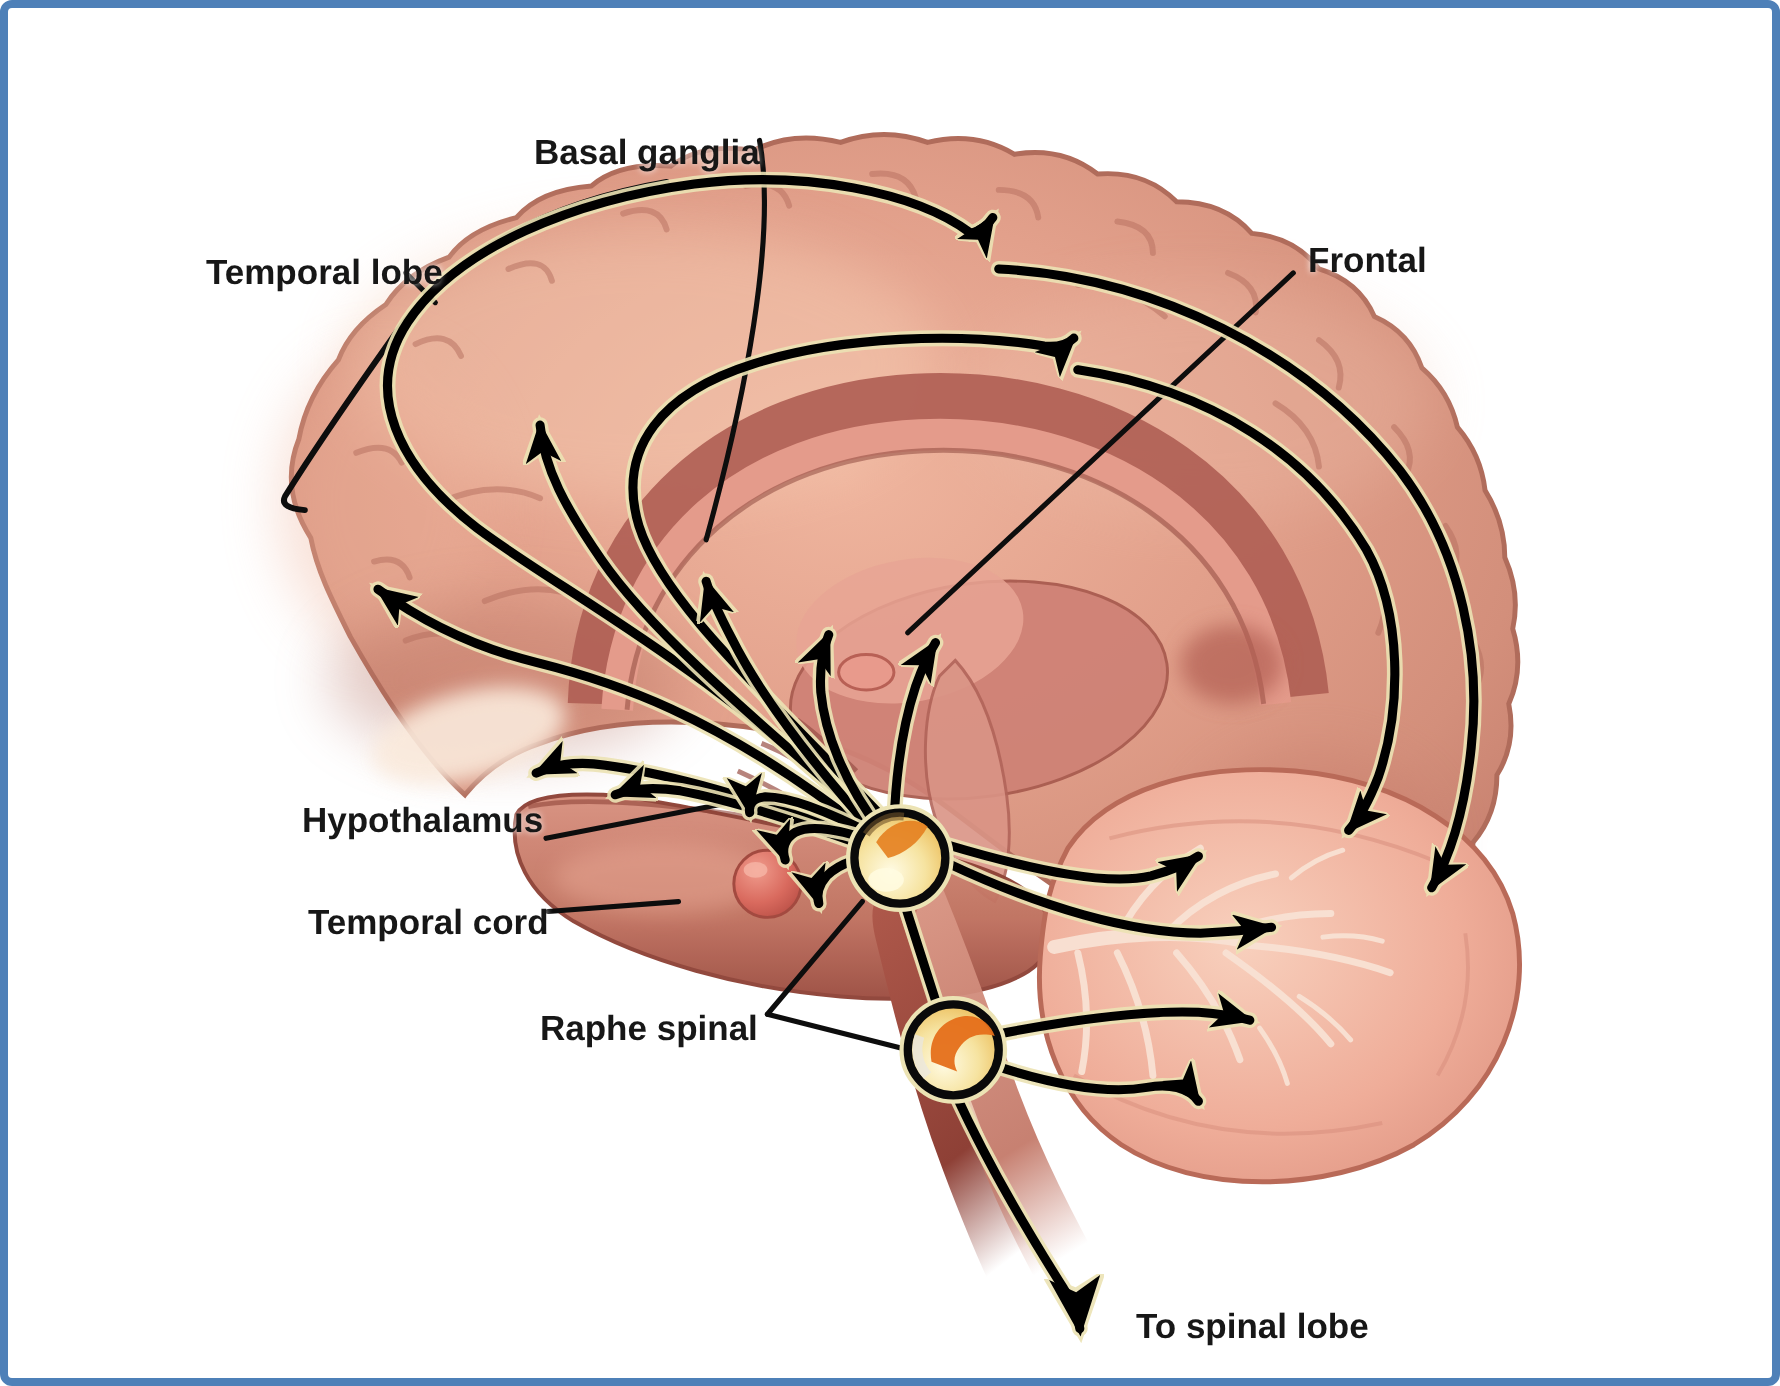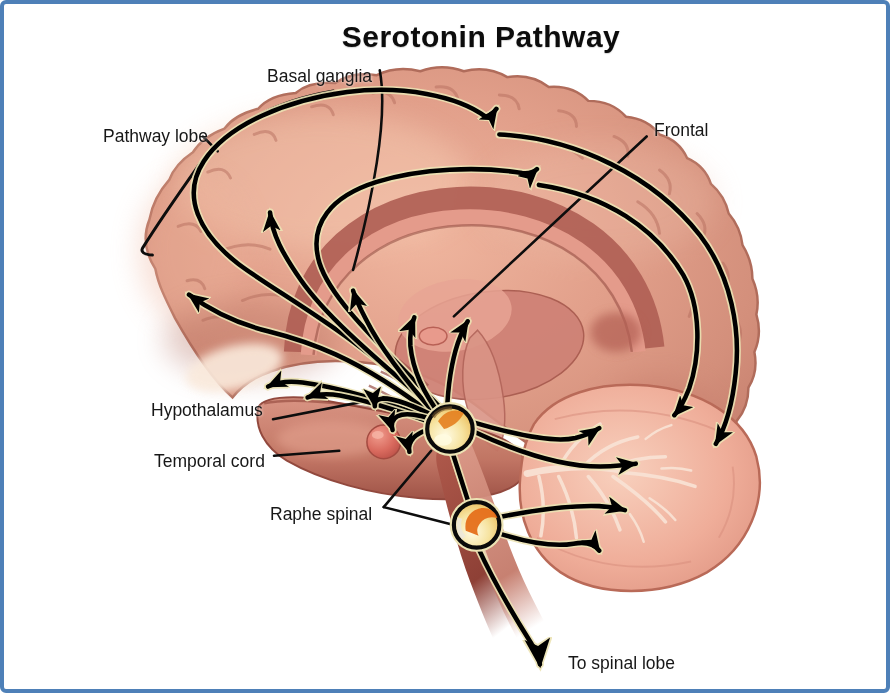--- a/index.html
+++ b/index.html
@@ -10,20 +10,21 @@
   }
   .stage svg{position:absolute;left:0;top:0;width:100%;height:100%;}
   .fig-title{
     position:absolute;left:477px;top:16px;transform:translateX(-50%);
     font-size:30px;font-weight:bold;color:#0c0c0c;letter-spacing:.5px;white-space:nowrap;
     text-shadow:0 1px 1px rgba(90,90,90,.25);
   }
   .lbl{
     position:absolute;font-size:17.5px;color:#171717;white-space:nowrap;line-height:1.05;
     text-shadow:0 0 3px rgba(255,255,255,.9);
+    font-weight:bold;
   }
 </style>
 </head>
 <body>
 
 <div class="stage">
 
   <svg viewBox="0 0 890 693" aria-hidden="true">
     <defs>
       <radialGradient id="gradCortex" cx="45%" cy="40%" r="78%">
@@ -254,21 +255,20 @@
       <ellipse cx="443" cy="441" rx="9" ry="6" fill="#fffbe0" opacity="0.85"></ellipse>
     </g>
     <g>
       <circle cx="477" cy="527" r="23" fill="none" stroke="#ece3b4" stroke-width="8.5"></circle>
       <circle cx="477" cy="527" r="23" fill="url(#gradRaphe)" stroke="#0a0a0a" stroke-width="4.2"></circle>
       <path d="M466,533 C464,522 470,512 482,510 C490,509 496,514 498,520 C490,518 484,520 480,526 C477,530 477,534 479,538 Z" fill="#e56f1a" opacity="0.95"></path>
       <path d="M464,540 A 20 20 0 0 1 460,520" stroke="#e9e7e2" stroke-width="5" fill="none" opacity="0.75"></path>
     </g>
   </svg>
 
-  <div class="fig-title">Serotonin Pathway</div>
   <div class="lbl" style="left:263px;top:63px">Basal ganglia</div>
-  <div class="lbl" style="left:99px;top:123px">Pathway lobe</div>
+  <div class="lbl" style="left:99px;top:123px">Temporal lobe</div>
   <div class="lbl" style="left:650px;top:117px">Frontal</div>
   <div class="lbl" style="left:147px;top:397px">Hypothalamus</div>
   <div class="lbl" style="left:150px;top:448px">Temporal cord</div>
   <div class="lbl" style="left:266px;top:501px">Raphe spinal</div>
   <div class="lbl" style="left:564px;top:650px">To spinal lobe</div>
 </div>
 
 </body></html>

